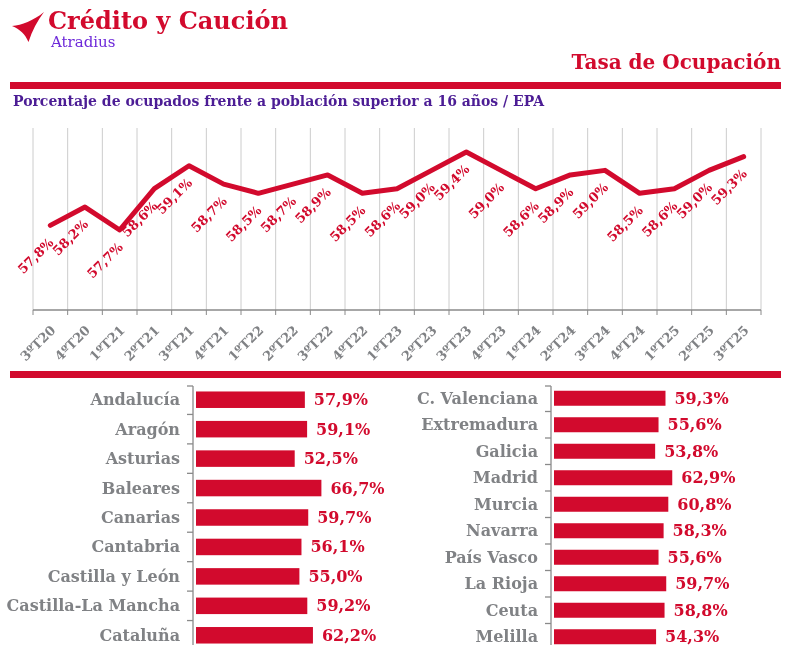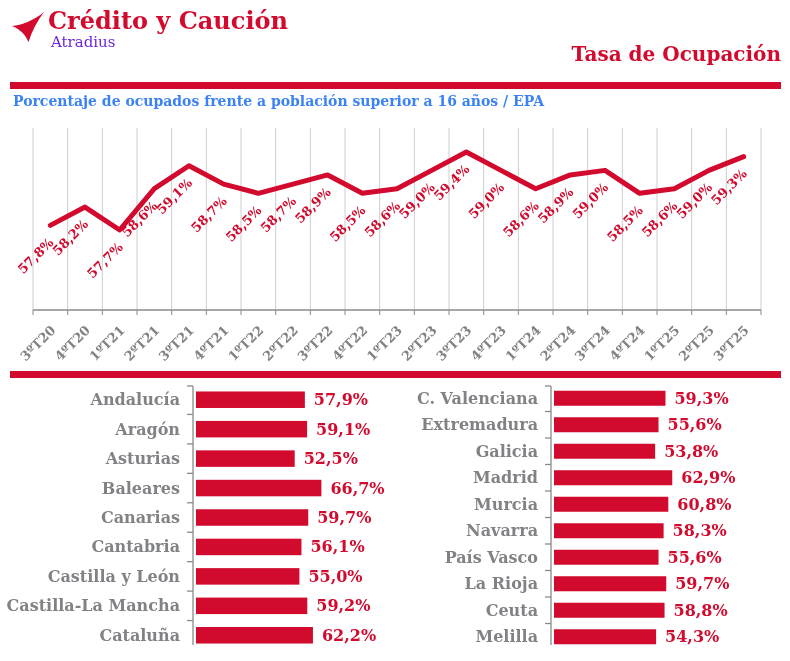--- a/index.html
+++ b/index.html
@@ -3,21 +3,21 @@
 <meta charset="utf-8">
 <style>
   html,body{margin:0;padding:0;background:#ffffff;}
   .page{position:relative;width:790px;height:645px;background:#fff;
         font-family:"DejaVu Serif",serif;overflow:hidden;}
   .brand{position:absolute;top:8px;left:12px;display:flex;align-items:flex-start;}
   .logo-mark{display:block;width:32px;height:30px;margin-top:4px;}
   .brand-text{margin-left:4px;}
   .brand-name{font-size:24px;font-weight:bold;line-height:26px;}
   .brand-sub{font-size:15px;line-height:17px;margin-left:3px;}
-  .page-title{position:absolute;top:42px;right:9px;font-size:20px;font-weight:bold;}
+  .page-title{position:absolute;top:50px;right:9px;font-size:20px;font-weight:bold;}
   .red-band{position:absolute;left:10px;right:9px;height:7px;}
   .band-top{top:82px;}
   .band-mid{top:371px;}
   .band-bottom{top:650px;}
   .subtitle-row{position:absolute;top:93px;left:13px;right:13px;
                 display:flex;justify-content:space-between;
                 font-size:14px;font-weight:bold;}
   #line-chart{position:absolute;top:115px;left:0;width:790px;height:250px;}
   #bar-chart-left{position:absolute;top:385px;left:0;width:395px;height:265px;}
   #bar-chart-right{position:absolute;top:385px;left:395px;width:395px;height:265px;}
@@ -41,21 +41,21 @@
       <div class="brand-text">
         <div class="brand-name" style="color: rgb(210, 10, 45);">Crédito y Caución</div>
         <div class="brand-sub" style="color: #6d28d9;">Atradius</div>
       </div>
     </div>
     <div class="page-title" style="color: rgb(210, 10, 45);">Tasa de Ocupación</div>
   </header>
 
   <div class="red-band band-top" style="background: rgb(210, 10, 45);"></div>
 
-  <div class="subtitle-row" style="color: #3b82f6;">
+  <div class="subtitle-row" style="color: #4c1d95;">
     <div>Porcentaje de ocupados frente a población superior a 16 años / EPA</div>
   </div>
 
   <svg id="line-chart" viewBox="0 0 790 250">
       <line x1="33" y1="13" x2="33" y2="195" stroke="#cccccc" stroke-width="1"></line>
       <line x1="67.66666666666666" y1="13" x2="67.66666666666666" y2="195" stroke="#cccccc" stroke-width="1"></line>
       <line x1="102.33333333333333" y1="13" x2="102.33333333333333" y2="195" stroke="#cccccc" stroke-width="1"></line>
       <line x1="137" y1="13" x2="137" y2="195" stroke="#cccccc" stroke-width="1"></line>
       <line x1="171.66666666666666" y1="13" x2="171.66666666666666" y2="195" stroke="#cccccc" stroke-width="1"></line>
       <line x1="206.33333333333331" y1="13" x2="206.33333333333331" y2="195" stroke="#cccccc" stroke-width="1"></line>

